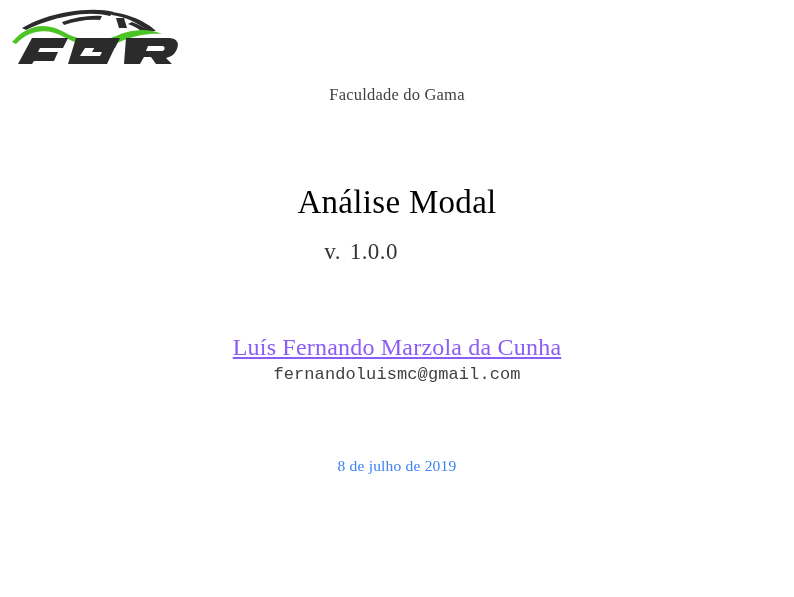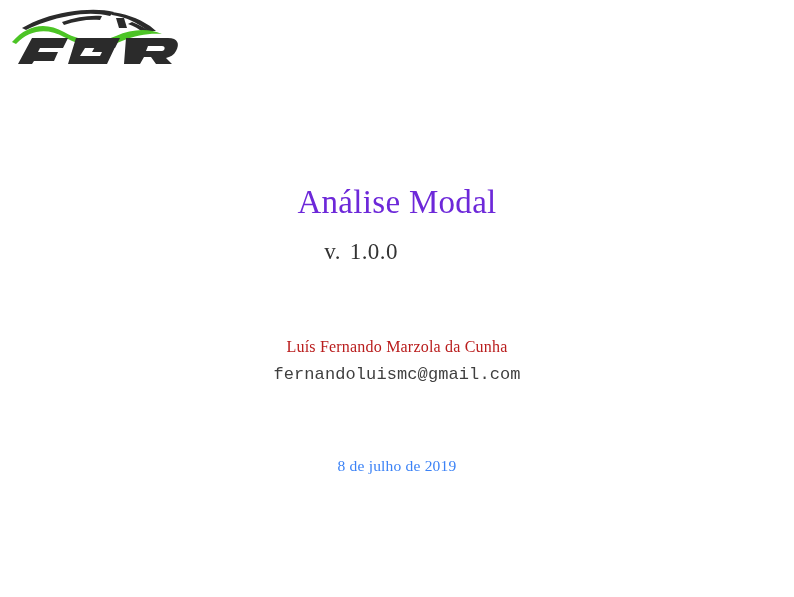--- a/index.html
+++ b/index.html
@@ -48,45 +48,46 @@
   }
 
   .doc-title {
     position: absolute;
     top: 183px;
     left: 0;
     width: 794px;
     font-size: 33px;
     line-height: 38px;
     letter-spacing: 0.3px;
-    color: #6d28d9;
+    color: #000000;
     text-align: center;
   }
 
   .doc-version {
     position: absolute;
     top: 238px;
     left: 0;
     width: 722px;
     font-size: 23px;
     line-height: 28px;
     letter-spacing: 0.4px;
     color: #333333;
   }
   .doc-version .vgap { display: inline-block; width: 9px; }
 
   .author-name {
     position: absolute;
     top: 334px;
     left: 0;
     width: 794px;
-    font-size: 16px;
+    font-size: 24px;
     line-height: 26px;
     letter-spacing: 0.2px;
-    color: #b91c1c;
+    color: #8b5cf6;
+    text-decoration: underline;
   }
 
   .author-email {
     position: absolute;
     top: 363px;
     left: 0;
     width: 794px;
     font-family: "Liberation Mono", "DejaVu Sans Mono", monospace;
     font-size: 17px;
     line-height: 24px;
@@ -130,20 +131,21 @@
       <path d="M120 36 L162 36 C172 36, 174 42, 170 49 C168 53, 164 55, 160 56
                L166 62 L150 62 L145 55 L138 55 L134 62 L118 62 Z
                M142 44 L140 49 L156 49 C159 49, 160 44, 156 44 Z"></path>
     </g>
   </svg>
 </div>
 
 <div id="titlepage">
 
   <div class="institution">
+    <div>Faculdade do Gama</div>
   </div>
 
   <div class="doc-title">Análise Modal</div>
 
   <div class="doc-version">
     <span>v.</span><span class="vgap"></span><span>1.0.0</span>
   </div>
 
   <div class="author-name">Luís Fernando Marzola da Cunha</div>
   <div class="author-email">fernandoluismc@gmail.com</div>

